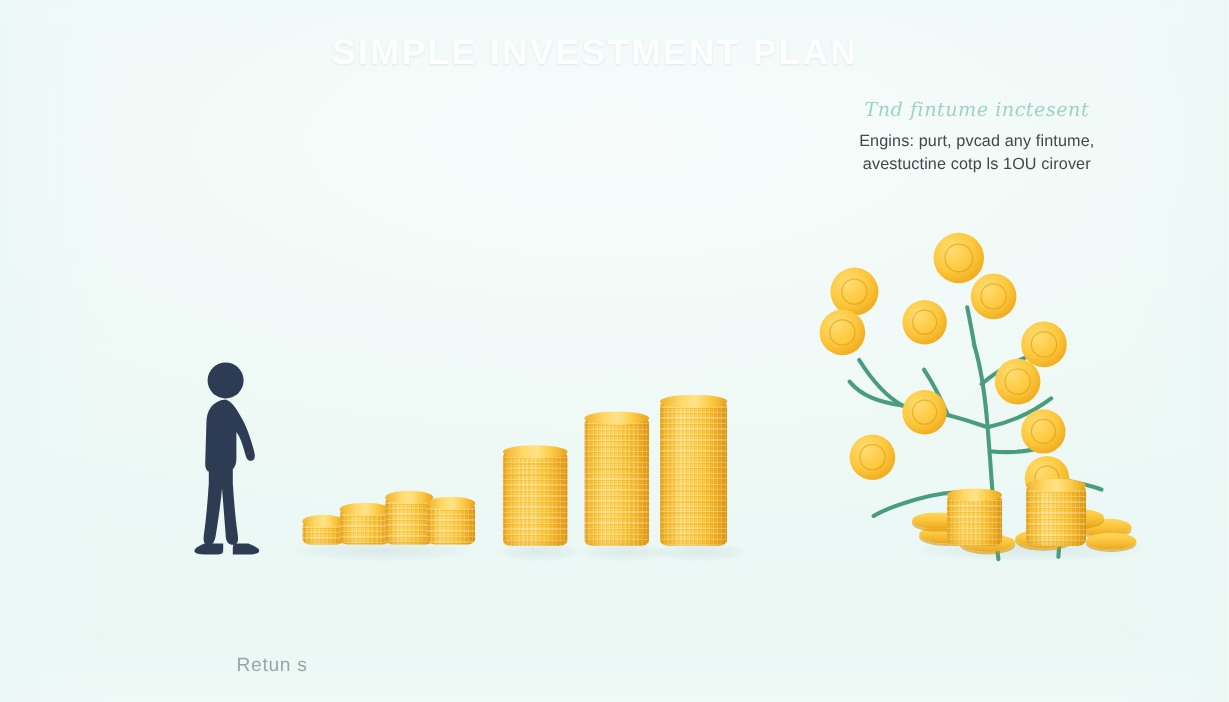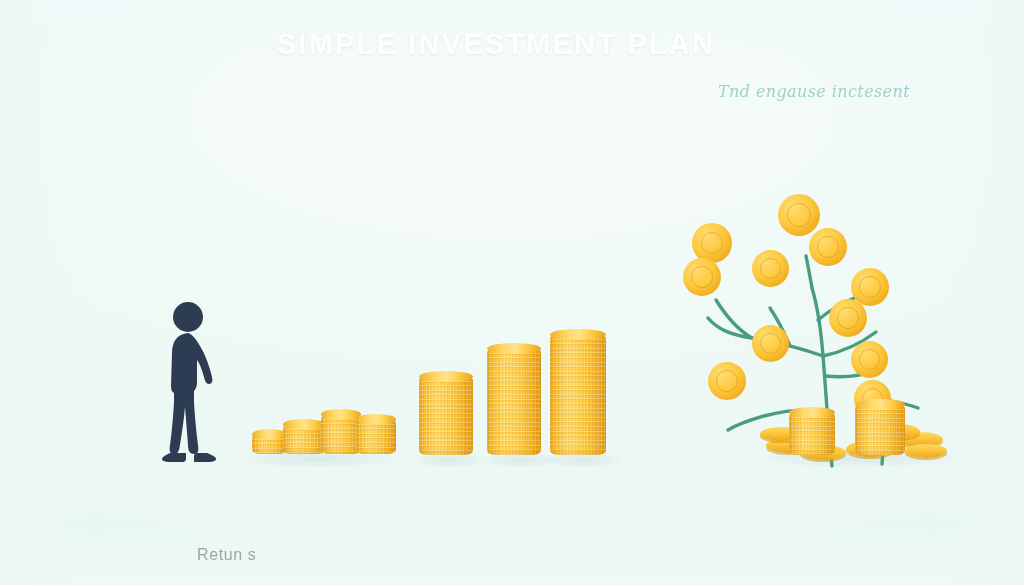--- a/index.html
+++ b/index.html
@@ -165,21 +165,25 @@
 </head>
 <body>
 
 <div class="scene">
 
   <div class="edge-wash"></div>
 
   <div class="title">SIMPLE INVESTMENT PLAN</div>
 
   <div class="note">
-    <div class="note-script">Tnd engause inctesent</div>
+    <div class="note-script">Tnd fintume inctesent</div>
+    <div class="note-body">
+      <div class="line">Engins: purt, pvcad any fintume,</div>
+      <div class="line">avestuctine cotp ls 1OU cirover</div>
+    </div>
   </div>
 
   <div class="caption">Retun s</div>
 
   <svg class="person" width="70" height="170" viewBox="0 0 70 170">
     <g fill="#2d3c52">
       <circle cx="30" cy="17" r="15"></circle>
       <path d="M30 33
                c-11 1 -16 9 -16 20
                l-1 33

